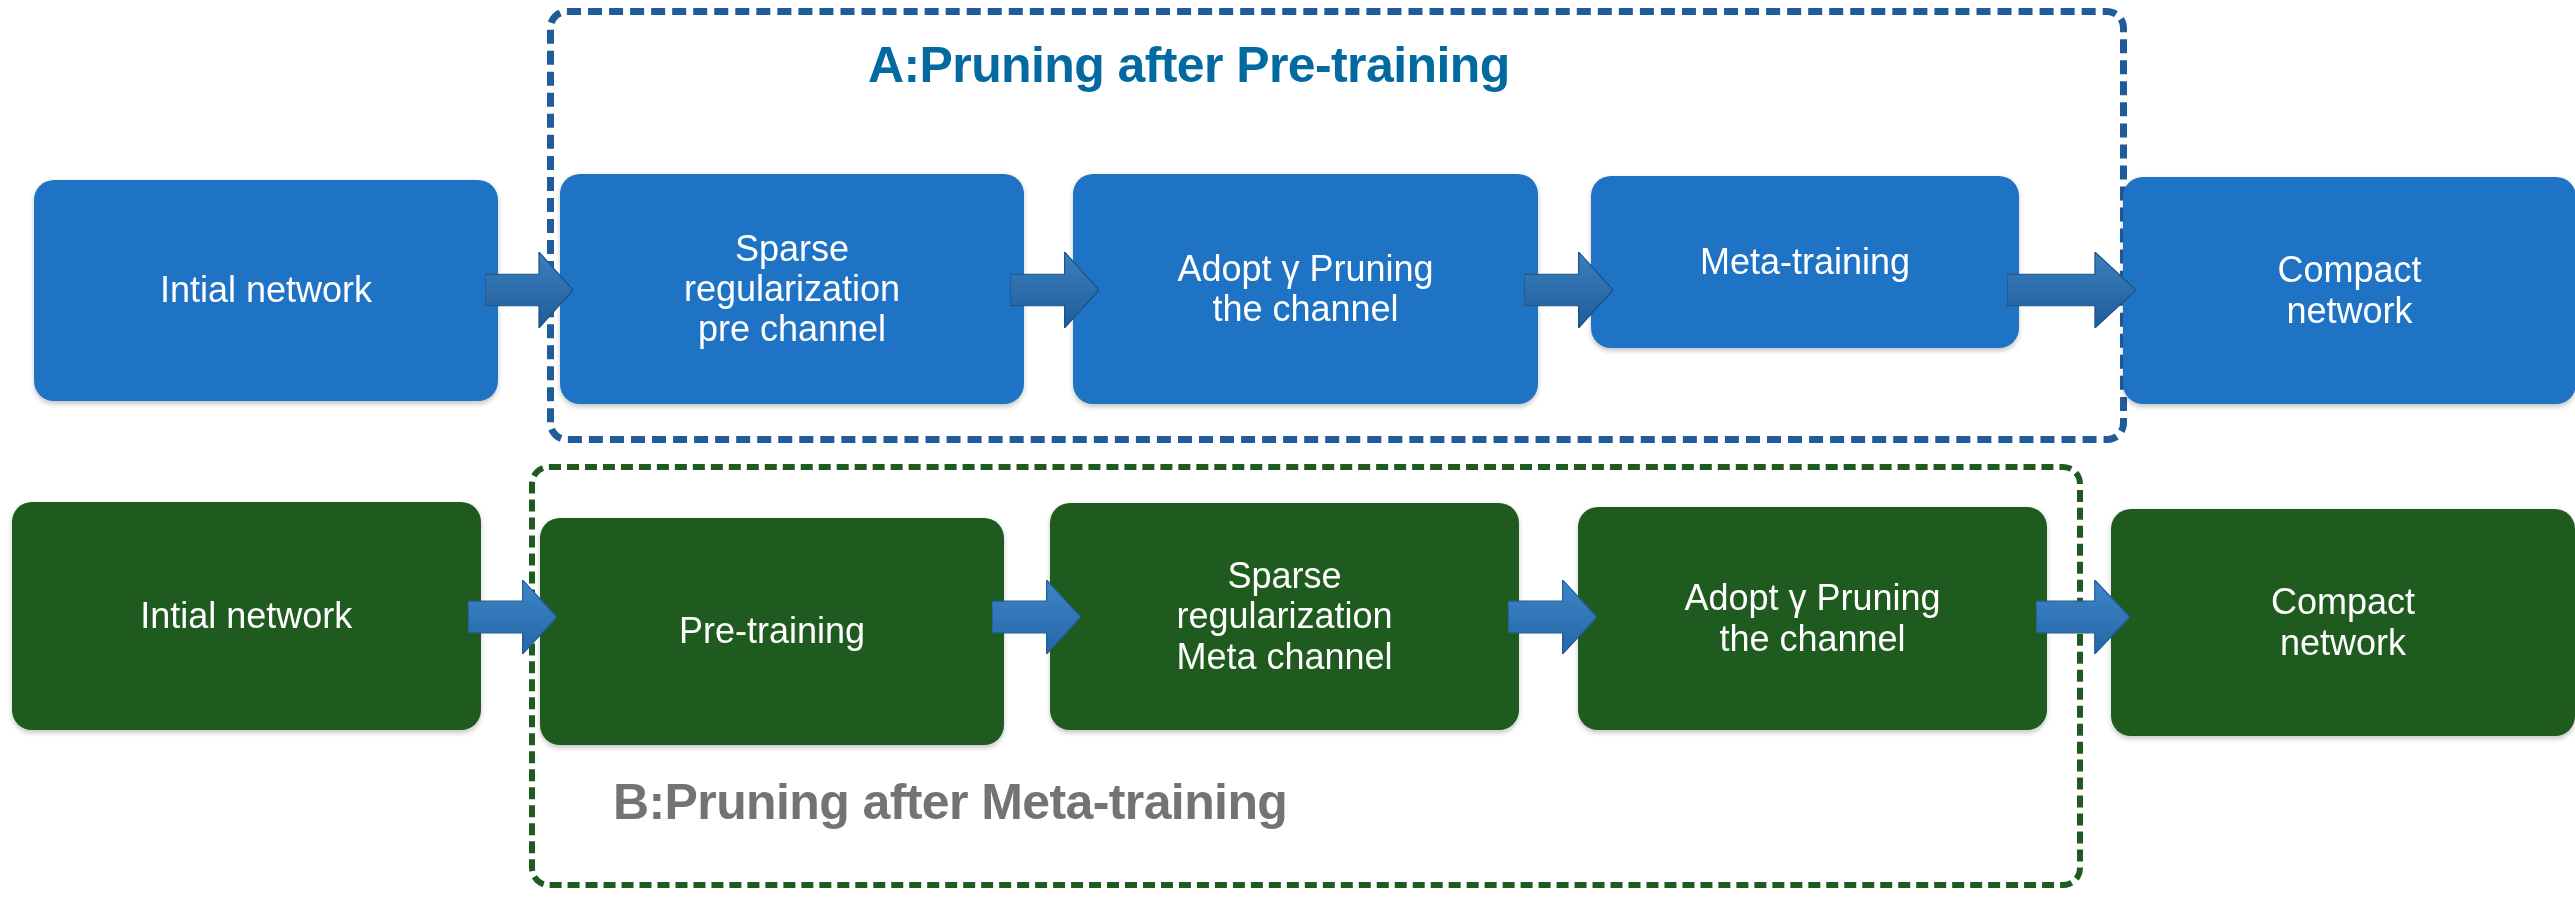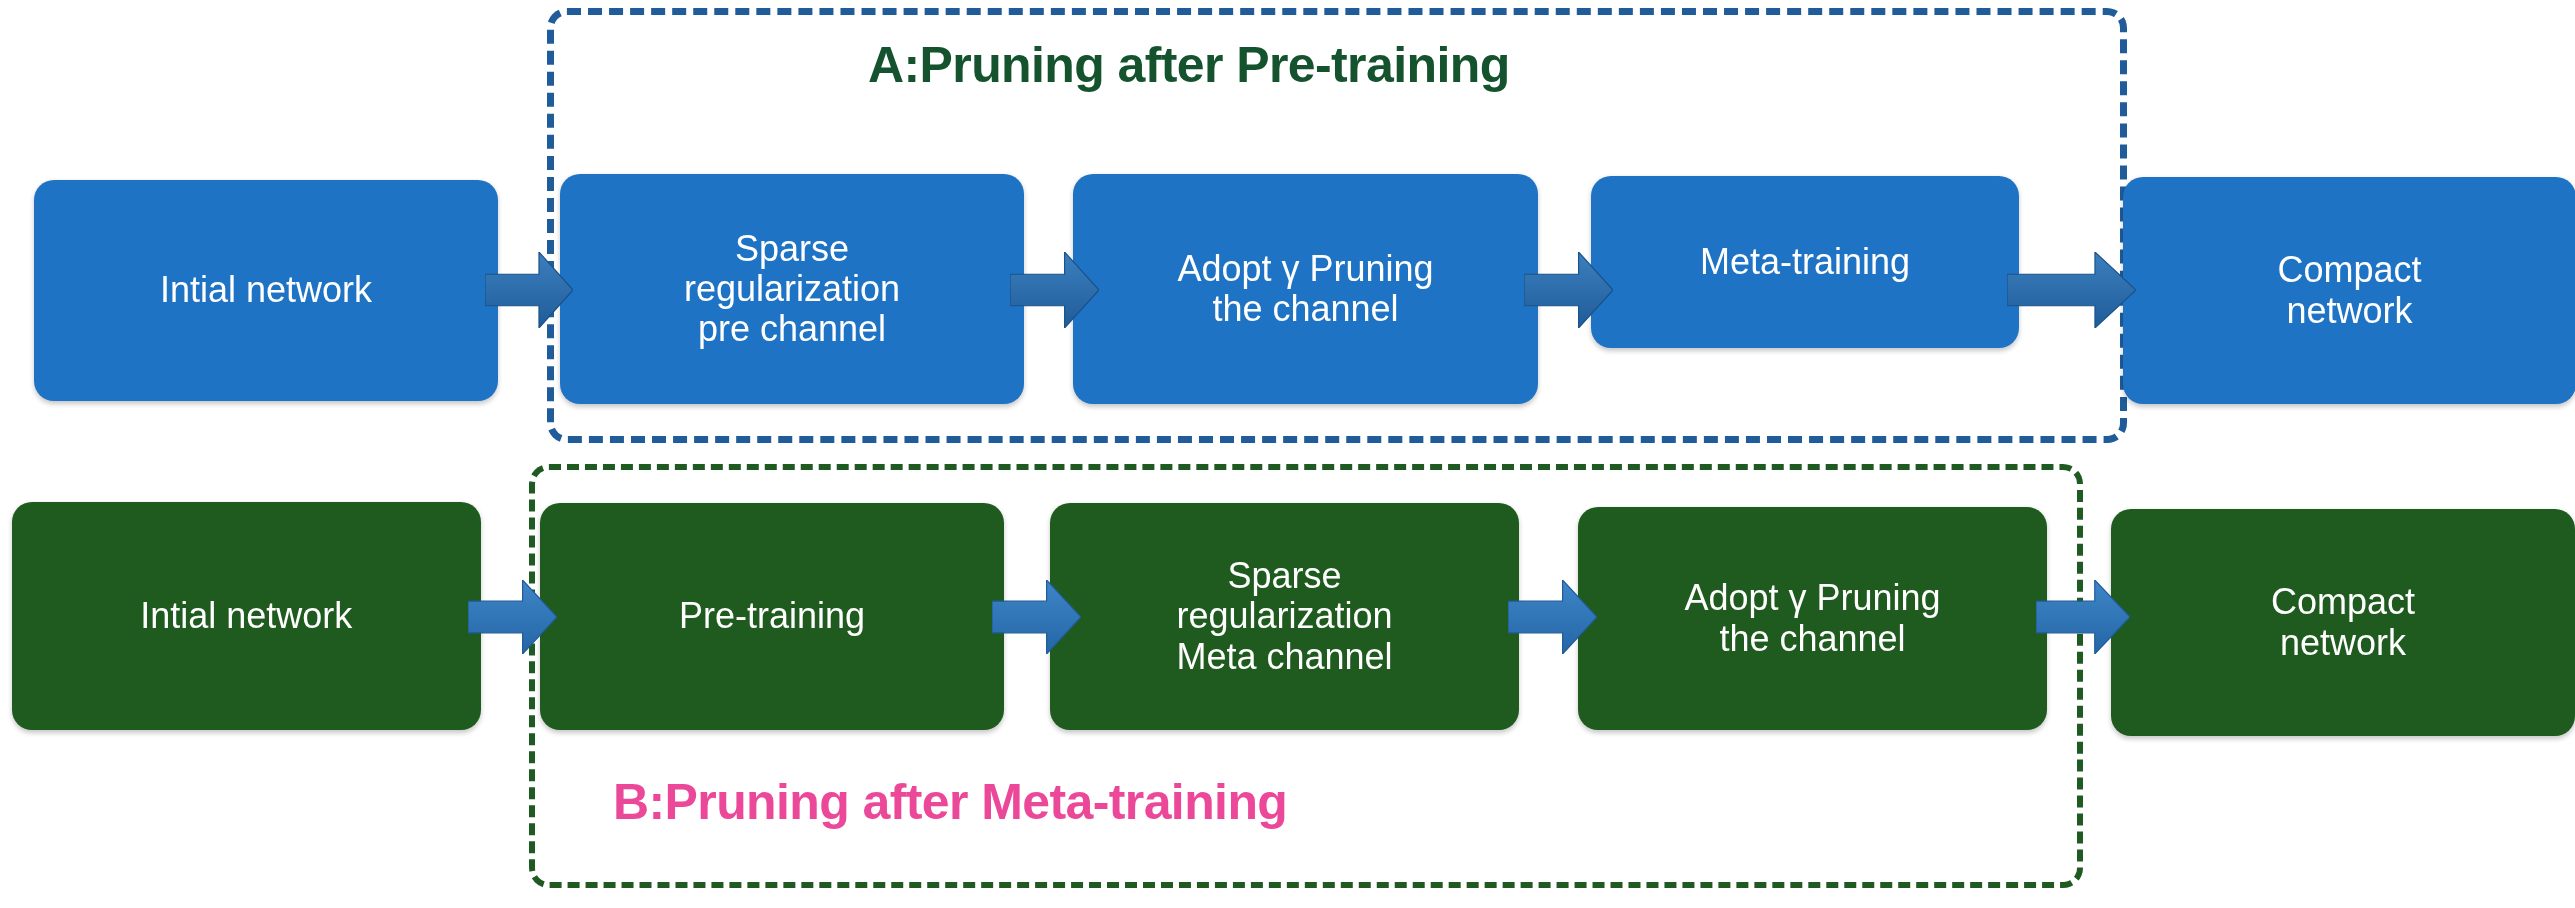--- a/index.html
+++ b/index.html
@@ -6,42 +6,42 @@
   body{font-family:"Liberation Sans", sans-serif;}
   #canvas{position:relative;width:2576px;height:909px;background:#ffffff;overflow:hidden;}
 
   
   .group-frame{position:absolute;box-sizing:border-box;border-style:dashed;border-radius:20px;background:transparent;}
   #frame-a{left:547px;top:8.2px;width:1580px;height:435px;border-width:7.6px;border-color:#1F5C99;}
   #frame-b{left:529px;top:464px;width:1554px;height:424px;border-width:6.5px;border-color:#1E5A22;}
 
   
   .group-title{position:absolute;font-weight:bold;white-space:nowrap;letter-spacing:-0.6px;}
-  #title-a{left:868px;top:36px;font-size:50px;color:#14532d;}
-  #title-b{left:613px;top:773px;font-size:50px;color:#ec4899;}
+  #title-a{left:868px;top:36px;font-size:50px;color:#0369a1;}
+  #title-b{left:613px;top:773px;font-size:50px;color:#737373;}
 
   
   .node{position:absolute;display:flex;align-items:center;justify-content:center;
         text-align:center;color:#ffffff;border-radius:20px;box-sizing:border-box;
         padding:3.5px 8.2px;line-height:1.12;font-size:36px;font-weight:400;
         box-shadow:0 2.9px 5.3px rgba(0,0,0,0.22);}
   .node.blue{background:#1F73C4;}
   .node.green{background:#1F5B1E;}
   .node span{display:block;}
 
   
   #a-n1{left:34px;  top:180px; width:464px; height:221px;}
   #a-n2{left:560px; top:174px; width:464px; height:230px;}
   #a-n3{left:1073px;top:174px; width:465px; height:230px;}
   #a-n4{left:1591px;top:176px; width:428px; height:172px;}
   #a-n5{left:2123px;top:177px; width:453px; height:227px;}
 
   
   #b-n1{left:11.7px;  top:502px; width:469px; height:228px;}
-  #b-n2{left:540px; top:503px; width:464px; height:227px;}
+  #b-n2{left:540px; top:518px; width:464px; height:227px;}
   #b-n3{left:1050px;top:503px; width:469px; height:227px;}
   #b-n4{left:1578px;top:507px; width:469px; height:223px;}
   #b-n5{left:2111px;top:509px; width:464px; height:227px;}
 
   
   .arrow{position:absolute;}
   .arrow svg{display:block;width:100%;height:100%;}
 
   #a-ar1{left:485px; top:252px; width:88px; height:76px;}
   #a-ar2{left:1010px;top:252px; width:89px; height:76px;}

